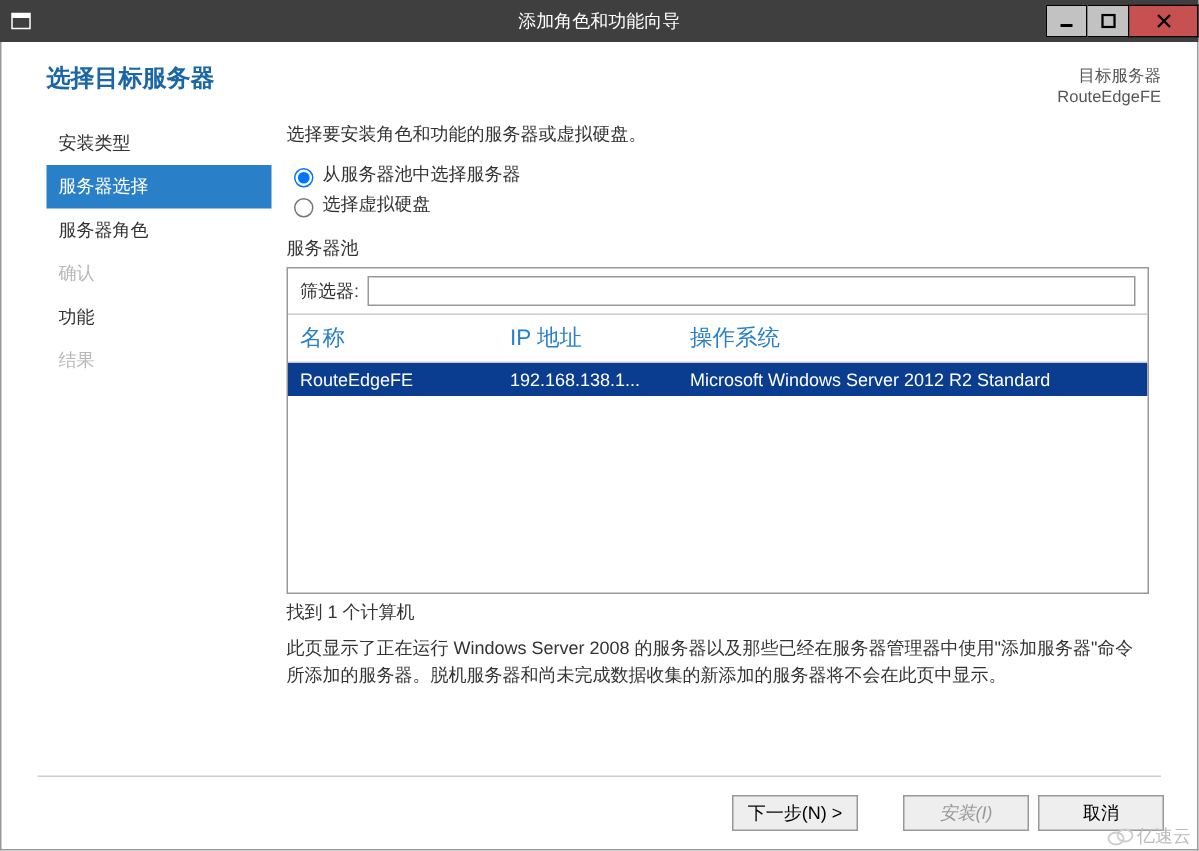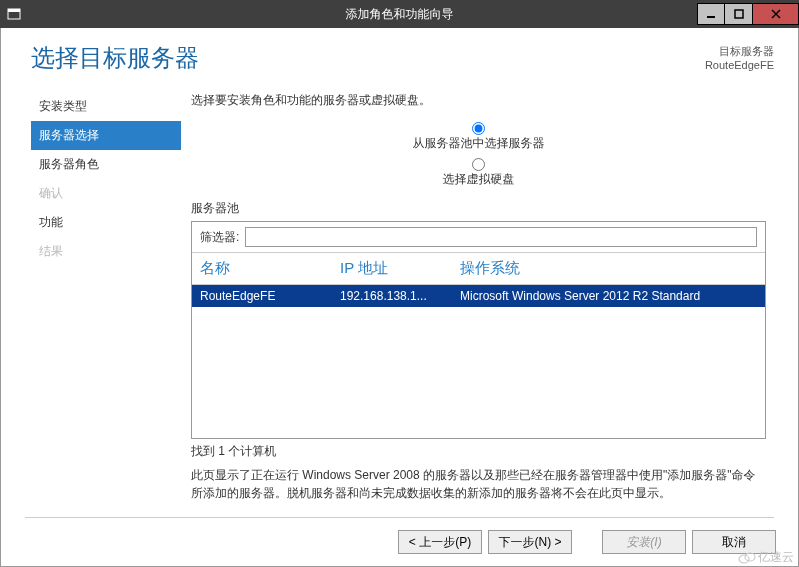--- a/index.html
+++ b/index.html
@@ -10,34 +10,34 @@
   .titlebar .app-icon { width: 28px; height: 28px; display:flex; align-items:center; justify-content:center; font-size:12px; }
   .titlebar .title { position:absolute; left:0; right:0; text-align:center; font-size:12px; line-height:28px; pointer-events:none; }
   .titlebar .win-controls { margin-left:auto; display:flex; height:22px; }
   .titlebar .win-btn { width:28px; height:22px; border:1px solid #000; background:#c2c2c2; display:flex; align-items:center; justify-content:center; font-size:11px; cursor:pointer; }
   .titlebar .win-btn.close { background:#c75050; color:#fff; width:46px; }
   .titlebar .win-btn + .win-btn { border-left:none; }
 
   .window-body { position:relative; height:539px; border:1px solid #999; border-top:none; background:#fff; }
 
   .header-area { position:relative; padding:14px 24px 8px 30px; }
-  .page-title { font-size:24px; color:#1a66a6; font-weight:400; }
+  .page-title { font-size:16px; color:#1a66a6; font-weight:700; }
   .target-info { position:absolute; right:24px; top:16px; text-align:right; font-size:11px; color:#555; line-height:14px; }
 
   .main-area { display:flex; padding:10px 0 0 0; height:390px; }
 
   .sidebar { width:180px; padding-left:30px; }
   .sidebar .step { font-size:12px; padding:6px 8px; margin-bottom:0px; color:#666; cursor:pointer; }
   .sidebar .step.past { color:#333; }
   .sidebar .step.active { background:#2a80c8; color:#fff; }
   .sidebar .step.disabled { color:#b8b8b8; }
 
   .content { flex:1; padding:0 32px 0 10px; font-size:12px; color:#333; }
   .instruction { margin-bottom:10px; }
-  .radio-row { display:flex; align-items:center; margin:3px 0 3px 0;flex-direction:column; }
+  .radio-row { display:flex; align-items:center; margin:3px 0 3px 0; }
   .radio-row input { margin-right:6px; }
 
   .pool-label { margin-top:12px; font-size:12px; }
   .pool-box { border:1px solid #999; margin-top:4px; height:218px; display:flex; flex-direction:column; }
   .filter-row { display:flex; align-items:center; border-bottom:1px solid #ccc; padding:5px 8px; }
   .filter-row label { font-size:12px; margin-right:6px; }
   .filter-row input { flex:1; border:1px solid #999; height:20px; font-size:12px; padding:1px 4px; }
 
   .table-head { display:flex; color:#2a80c8; font-size:15px; padding:6px 8px; border-bottom:1px solid #ccc; }
   .col-name { width:140px; }
@@ -144,21 +144,20 @@
         </div>
       </div>
 
       <div class="found-text">找到 1 个计算机</div>
       <div class="note-text">此页显示了正在运行 Windows Server 2008 的服务器以及那些已经在服务器管理器中使用"添加服务器"命令所添加的服务器。脱机服务器和尚未完成数据收集的新添加的服务器将不会在此页中显示。</div>
     </div>
   </div>
 
   <div class="footer-sep"></div>
   <div class="footer">
-    <button class="btn">&lt; 上一步(P)</button>
     <button class="btn">下一步(N) &gt;</button>
     <span class="gap"></span>
     <button class="btn" disabled="">安装(I)</button>
     <button class="btn">取消</button>
   </div>
 
   <div class="watermark">
     <svg width="18" height="14" viewBox="0 0 18 14">
         <ellipse cx="6" cy="8" rx="5" ry="4" fill="none" stroke="#ccc" stroke-width="1.2"></ellipse>
         <ellipse cx="12" cy="6" rx="5" ry="4" fill="none" stroke="#ccc" stroke-width="1.2"></ellipse>

